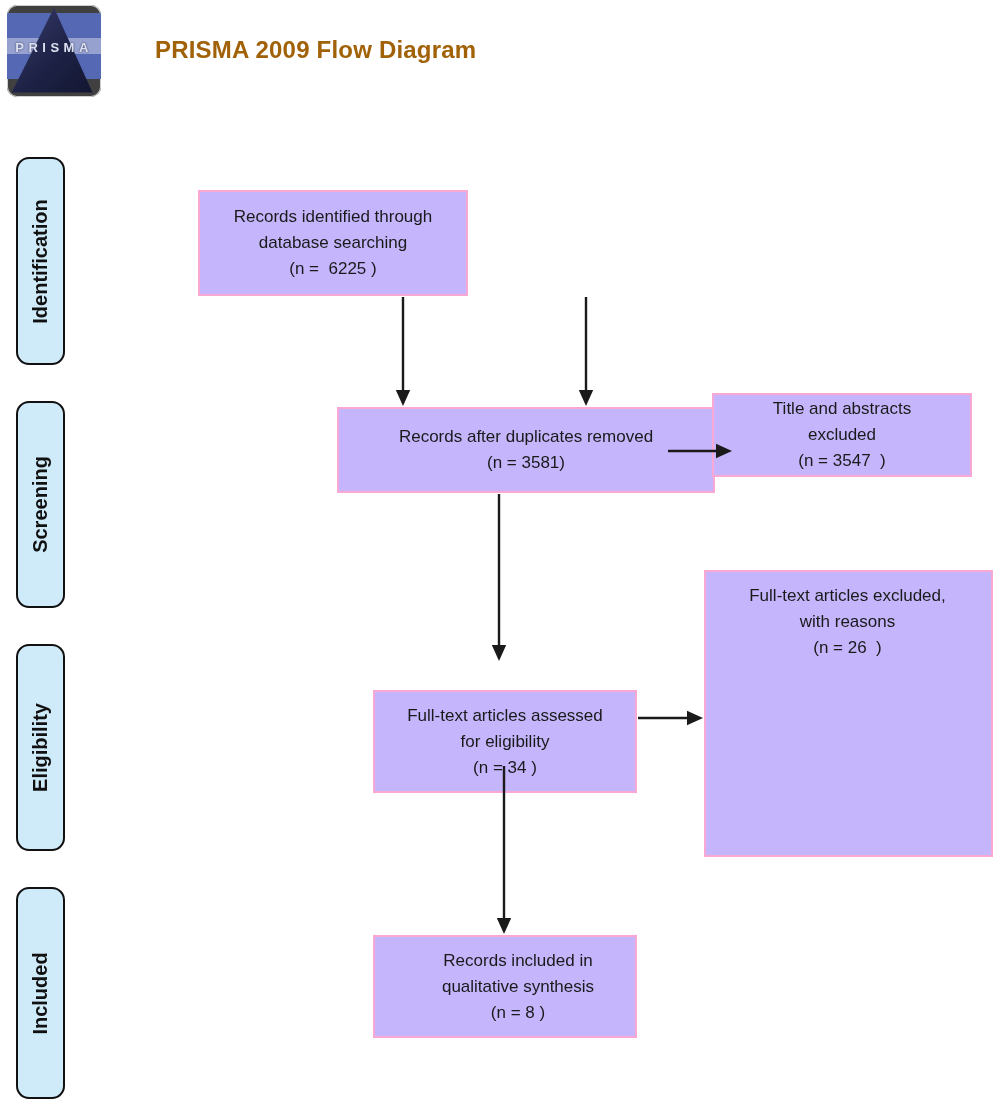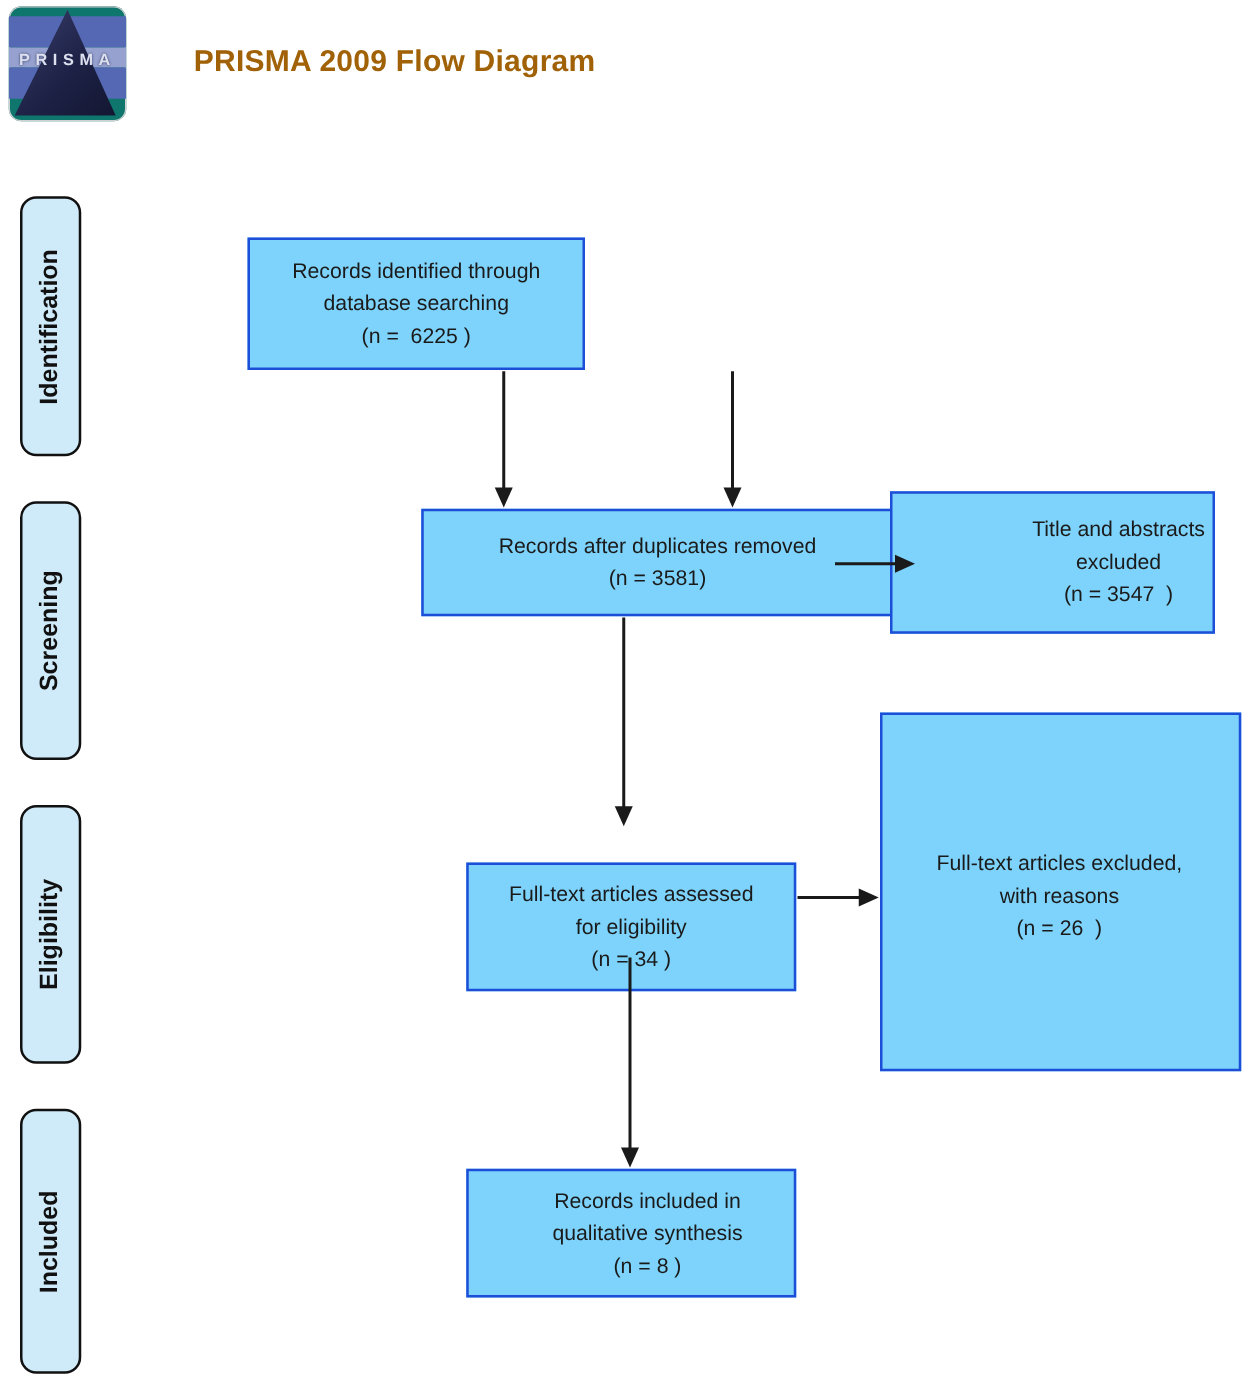--- a/index.html
+++ b/index.html
@@ -14,21 +14,21 @@
     height: 1116px;
     background: #ffffff;
     overflow: hidden;
   }
 
   
   .logo {
     position: absolute;
     left: 7px; top: 5px;
     width: 94px; height: 92px;
-    background: #0f766e;
+    background: #404040;
     border-radius: 10px;
     overflow: hidden;
     box-shadow: 0 0 0 1px #d0d0d0 inset;
   }
   .logo .band { position: absolute; left: 0; width: 100%; }
   .logo .band-top    { top: 9%;  height: 27%; background: #5468b4; }
   .logo .band-mid    { top: 36%; height: 17%; background: #96a1d0; }
   .logo .band-bottom { top: 53%; height: 27%; background: #5468b4; }
   .logo .prism-triangle {
     position: absolute; inset: 0;
@@ -72,40 +72,41 @@
     color: #111;
   }
   #stage-identification { left: 16px; top: 157px; width: 49px; height: 208px; }
   #stage-screening      { left: 16px; top: 401px; width: 49px; height: 207px; }
   #stage-eligibility    { left: 16px; top: 644px; width: 49px; height: 207px; }
   #stage-included       { left: 16px; top: 887px; width: 49px; height: 212px; }
 
   
   .flowbox {
     position: absolute;
-    background: #7dd3fc;
-    border: 2px solid #1d4ed8;
+    background: #c4b5fd;
+    border: 2px solid #f9a8d4;
     display: flex;
     align-items: center;
     justify-content: center;
     text-align: center;
     font-size: 17px;
     line-height: 26px;
     white-space: pre-wrap;
     padding: 4px 6px;
   }
   #box-a { left: 198px; top: 190px; width: 270px; height: 106px; }
   #box-b { left: 524px; top: 192px; width: 284px; height: 104px; }
   #box-c { left: 337px; top: 407px; width: 378px; height: 86px;  }
-  #box-d { left: 712px; top: 393px; width: 260px; height: 114px; justify-content: flex-end; }
+  #box-d { left: 712px; top: 393px; width: 260px; height: 84px; }
   #box-e { left: 373px; top: 662px; width: 264px; height: 103px; margin-top: 28px; }
   #box-g { left: 373px; top: 935px; width: 264px; height: 103px; padding-left: 32px; }
 
   #box-f {
     left: 704px; top: 570px; width: 289px; height: 287px;
+    flex-direction: column;
     justify-content: flex-start;
     padding: 11px 8px 4px 6px;
   }
   #box-f .bf-header  { width: 100%; text-align: center; white-space: pre-wrap; }
   #box-f .bf-reasons { width: 100%; text-align: right;  white-space: pre-wrap; }
 
   
   .arrows {
     position: absolute;
     left: 0; top: 0;

